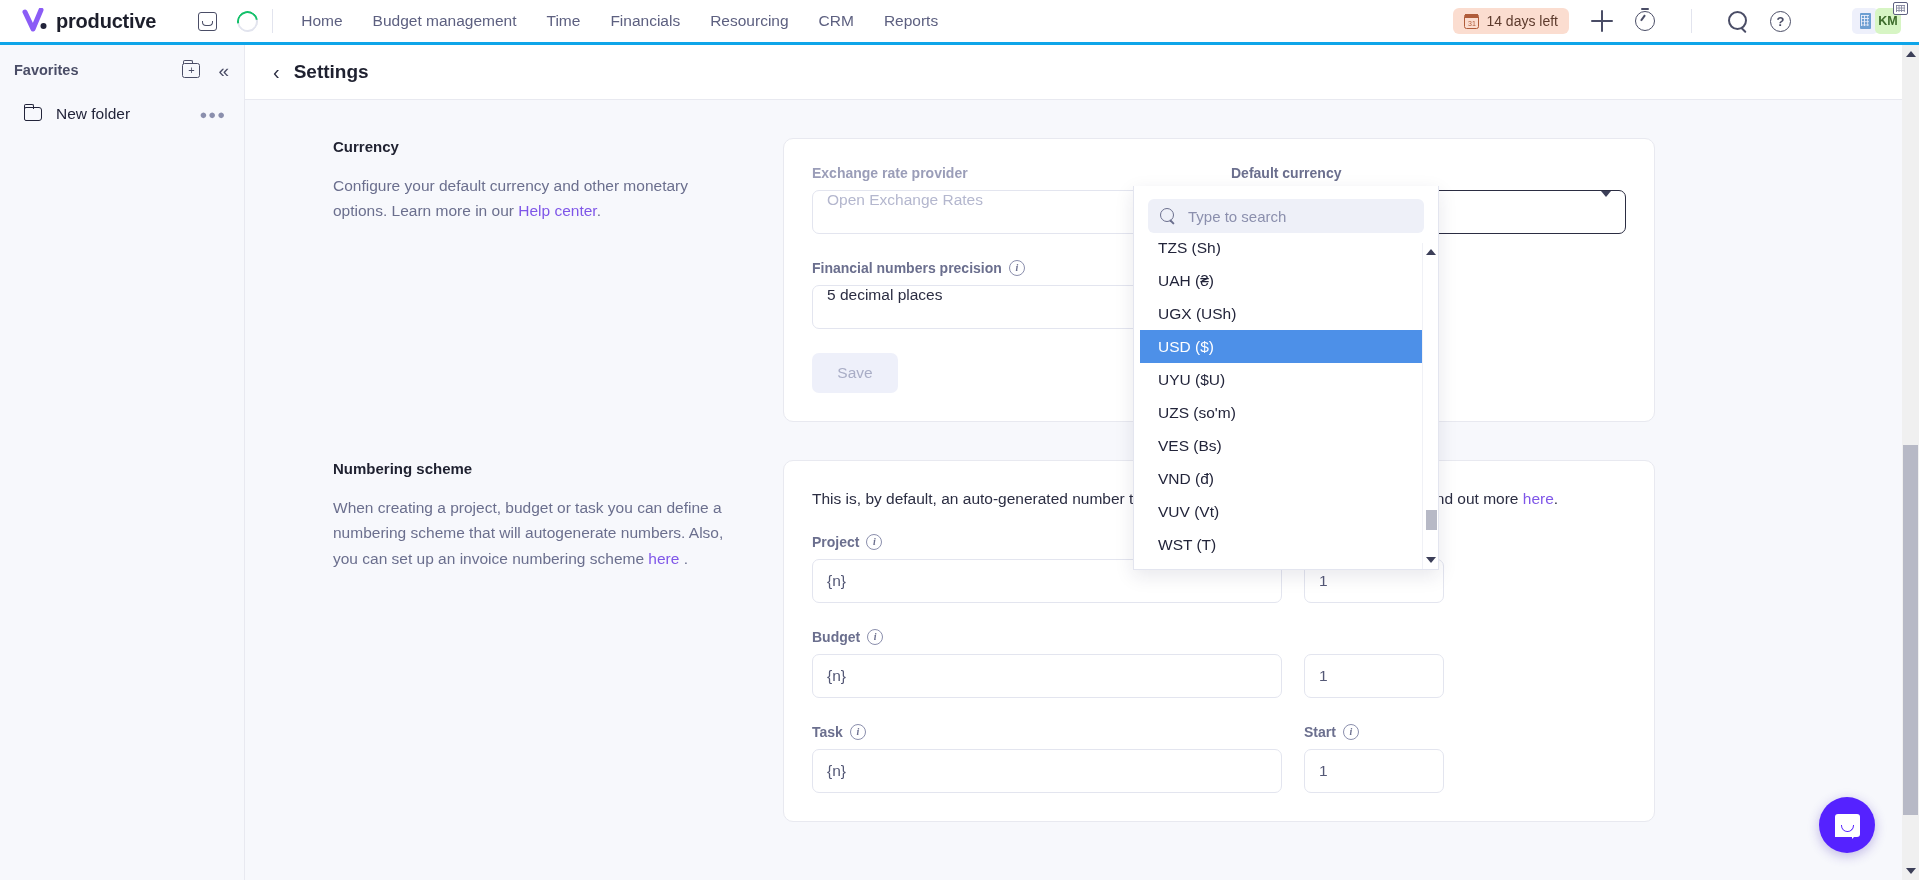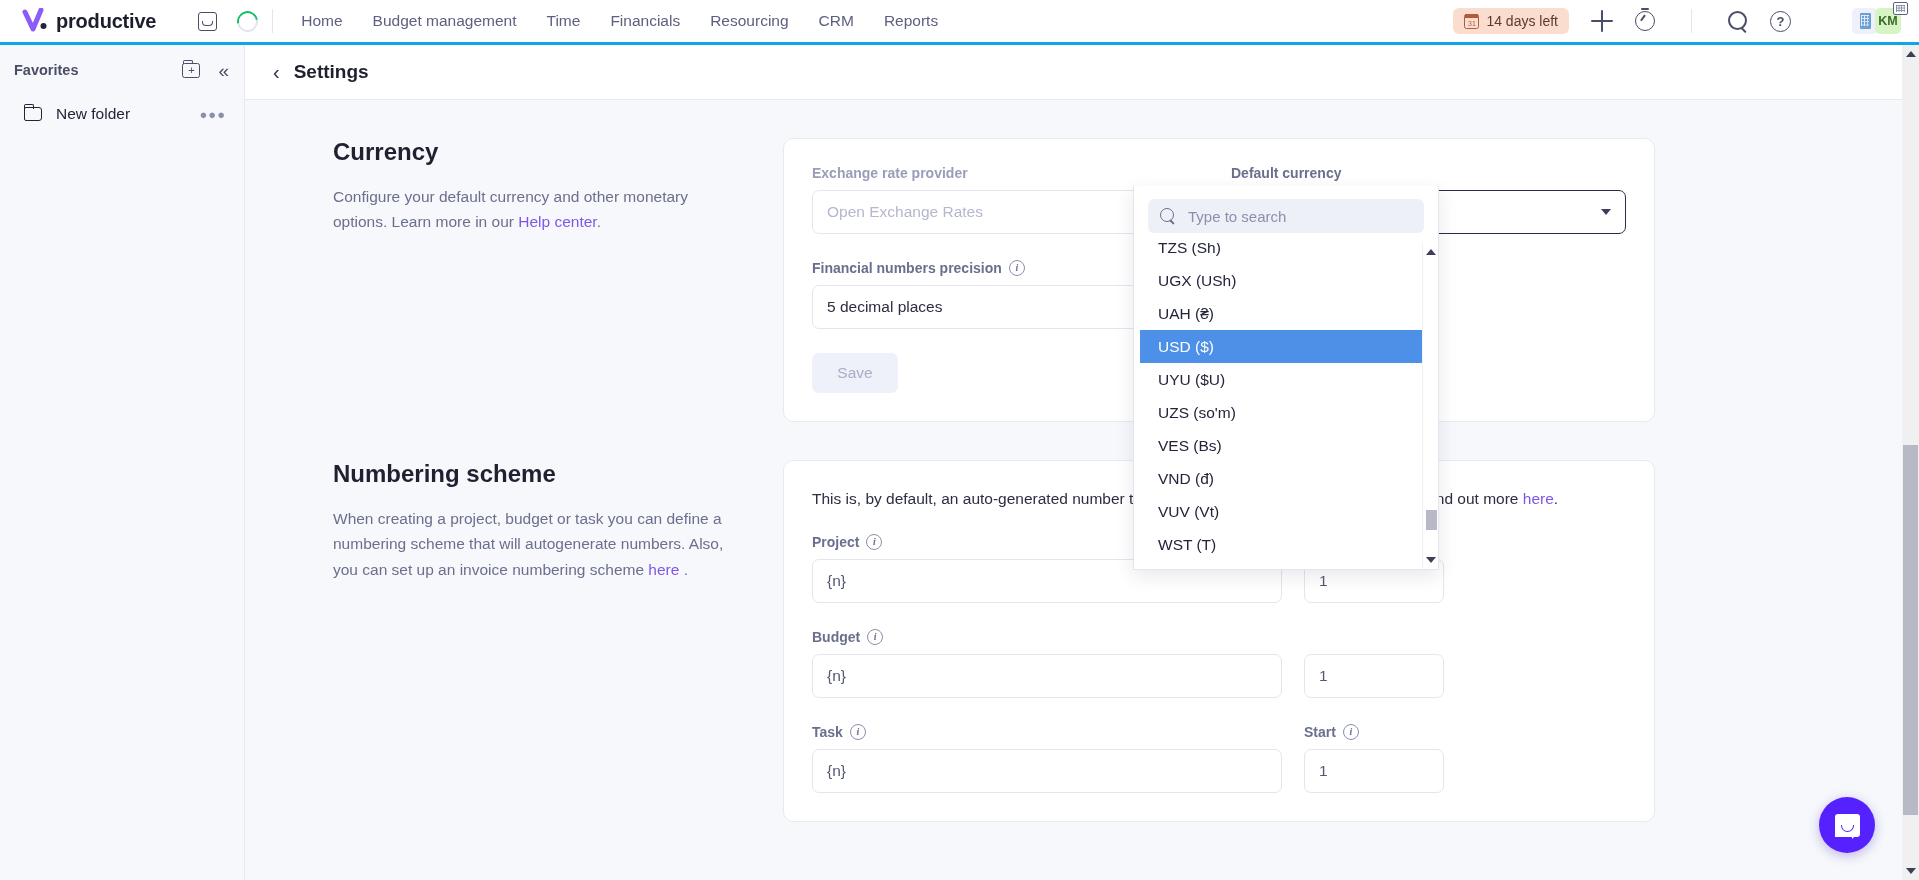--- a/index.html
+++ b/index.html
@@ -205,21 +205,21 @@
   .content {
     position: relative;
     height: 780px; overflow: hidden;
     padding: 0 40px 0 0;
   }
 
   .section {
     display: flex; padding: 38px 0 0 88px;
   }
   .sec-left { width: 450px; padding-right: 40px; }
-  .sec-title { font-size: 24px; font-weight: bold; color: #1f2130; margin-bottom: 18px; }
+  .sec-title { font-size: 15px; font-weight: bold; color: #1f2130; margin-bottom: 18px; }
   .sec-desc { font-size: 15.5px; line-height: 1.63; color: #6b6f8e; }
   .lnk { color: #7f56e8; cursor: pointer; }
 
   .card {
     background: #ffffff; border: 1px solid #e8e9f0; border-radius: 10px;
     width: 872px; padding: 26px 28px 28px 28px;
   }
   .fieldrow { display: flex; gap: 24px; }
   .field { flex: 1; }
   .flabel {
@@ -228,21 +228,21 @@
   }
   .flabel.muted { color: #9a9db8; font-weight: bold; }
   .info-ico {
     width: 16px; height: 16px; border: 1.4px solid #8b8fad; border-radius: 50%;
     font-size: 10px; color: #6b6f8e; font-style: italic;
     display: inline-flex; align-items: center; justify-content: center;
     line-height: 1; font-family: "Liberation Serif", serif; cursor: pointer;
   }
   .selectbox {
     height: 44px; border: 1px solid #e3e5ef; border-radius: 7px;
-    background: #ffffff; display: flex; align-items: center;
+    background: #ffffff; display: flex; 
     padding: 0 14px; font-size: 15.5px; color: #2b2d42; cursor: pointer;
     position: relative;
   }
   .selectbox.disabled { color: #b4b7ce; background: #fff; cursor: default; }
   .selectbox.active { border: 1.8px solid #2b2d42; }
   .caret {
     margin-left: auto; width: 0; height: 0;
     border-left: 5.5px solid transparent; border-right: 5.5px solid transparent;
     border-top: 6px solid #3c3f58;
   }
@@ -565,22 +565,22 @@
   <div class="dd-searchwrap">
     <div class="dd-search">
       <span class="dd-search-ico"></span>
       <input type="text" placeholder="Type to search" style="">
     </div>
   </div>
 
   <div class="dd-listwrap">
     <div class="dd-list">
       <div class="dd-item">TZS (Sh)</div>
+      <div class="dd-item">UAH (₴)</div>
       <div class="dd-item">UGX (USh)</div>
-      <div class="dd-item">UAH (₴)</div>
       <div class="dd-item selected">USD ($)</div>
       <div class="dd-item">UYU ($U)</div>
       <div class="dd-item">UZS (so'm)</div>
       <div class="dd-item">VES (Bs)</div>
       <div class="dd-item">VND (đ)</div>
       <div class="dd-item">VUV (Vt)</div>
       <div class="dd-item">WST (T)</div>
       <div class="dd-item">XAF (CFA)</div>
     </div>
     <div class="dd-scroll">

